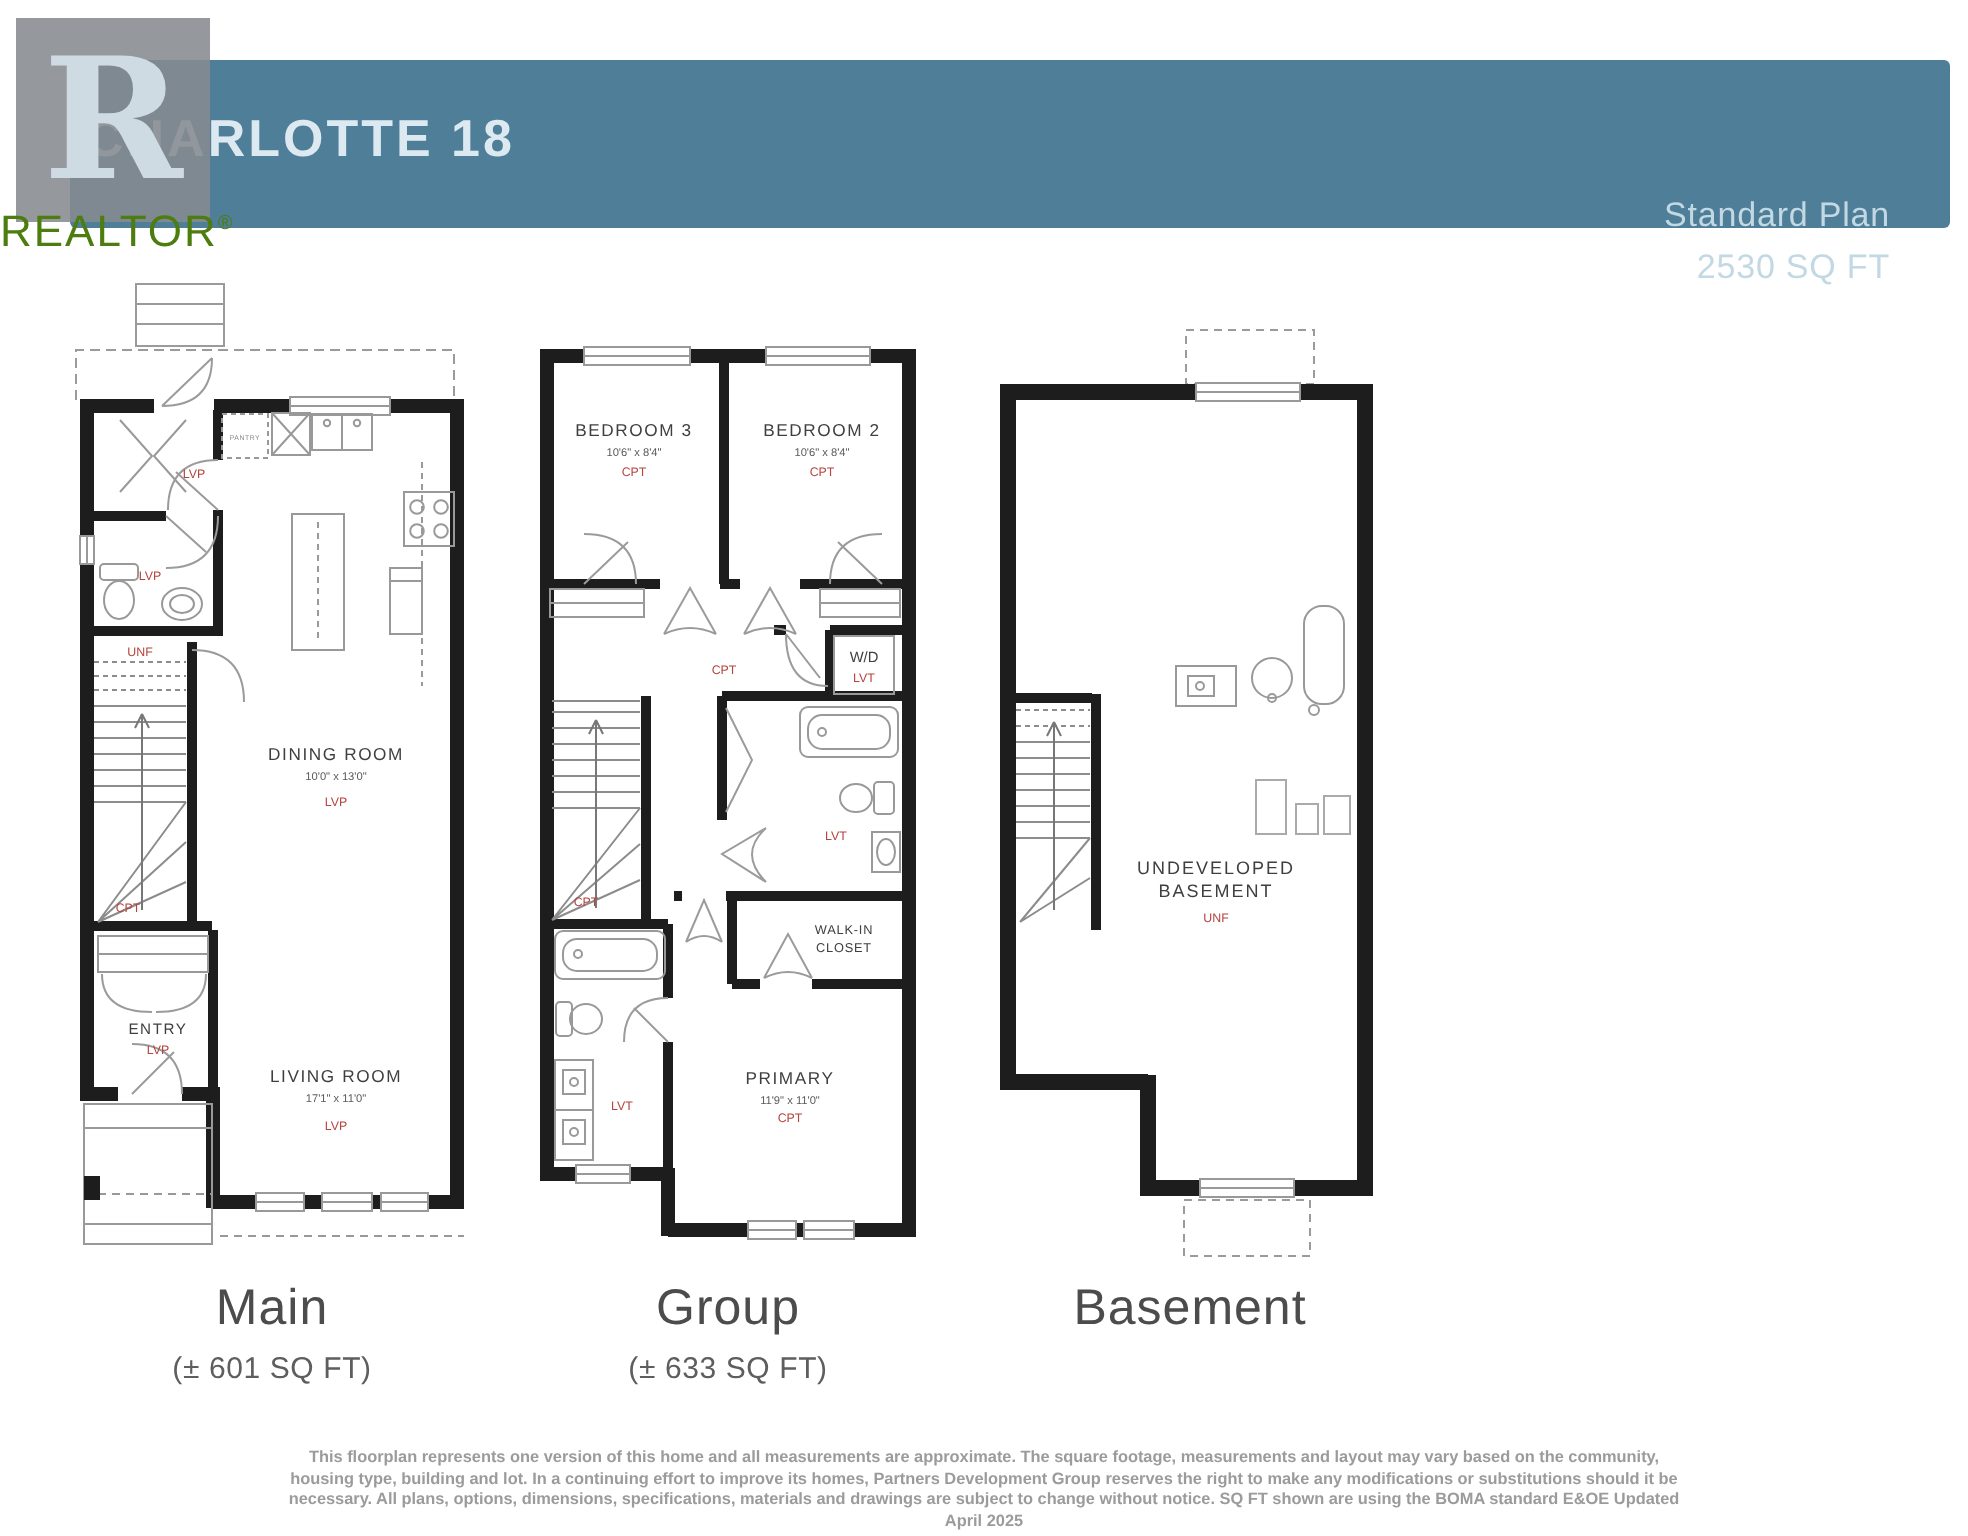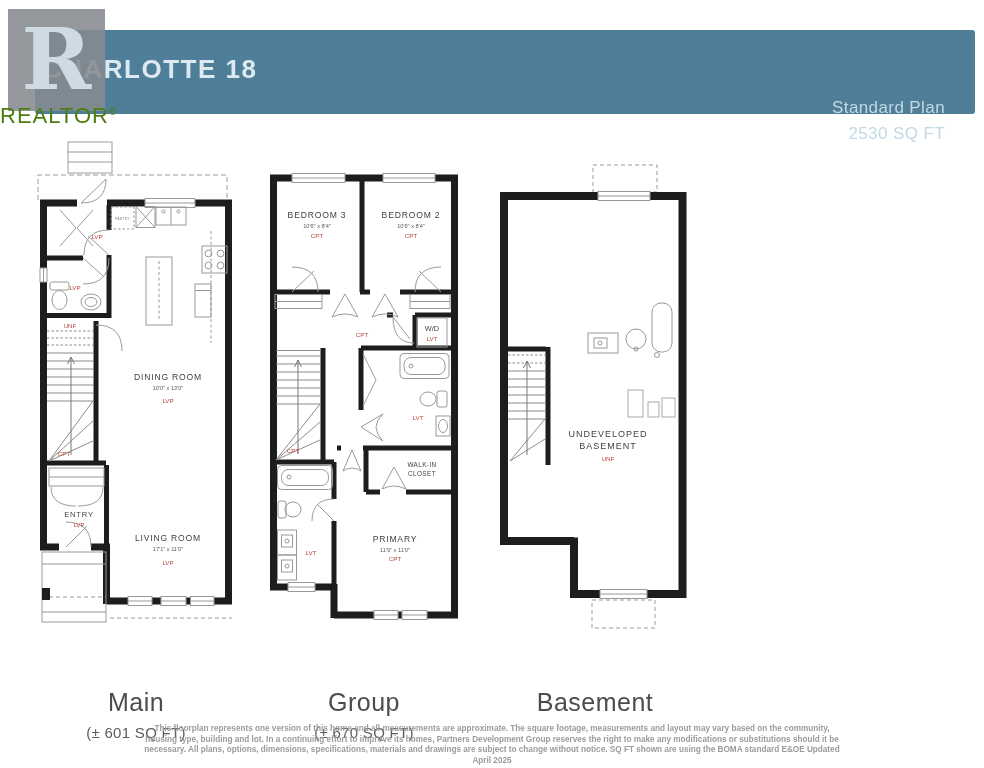--- a/index.html
+++ b/index.html
@@ -11,21 +11,21 @@
           letter-spacing:1.5px;color:#dce9f0;white-space:nowrap;}
   .banner-right{position:absolute;right:30px;top:17px;text-align:right;color:#c2d9e4;
           font-size:17px;line-height:26px;letter-spacing:.4px;margin-top:48px;}
   .logo-box{position:absolute;left:8px;top:9px;width:97px;height:102px;
           background:rgba(134,139,144,0.88);display:flex;align-items:center;justify-content:center;}
   .logo-r{font-family:"DejaVu Serif",serif;font-size:84px;font-weight:700;color:#cfdbe2;line-height:1;}
   .logo-text{position:absolute;left:0px;top:103px;width:130px;font-size:22px;letter-spacing:1px;
           color:#4d7c0f;}
   .logo-text sup{font-size:10px;}
   .plan{position:absolute;}
-  .cap{position:absolute;width:220px;text-align:center;margin-top:48px;}
+  .cap{position:absolute;width:220px;text-align:center;}
   .cap .cap-name{font-size:25px;color:#4c4c4c;letter-spacing:.5px;font-weight:500;}
   .cap .cap-sqft{font-size:15px;color:#5e5e5e;margin-top:7px;letter-spacing:.3px;}
   .disclaimer{position:absolute;left:142px;top:724px;width:700px;text-align:center;
           font-size:8.2px;line-height:1.3;color:#9b9b9b;font-weight:bold;}
   svg text{font-family:"Liberation Sans",sans-serif;}
 </style>
 </head>
 <body>
 
 <div class="page">
@@ -267,21 +267,21 @@
       <text x="118" y="298" font-size="6.2" fill="#b5453e">UNF</text>
     </g>
   </svg>
 
   <div class="cap" style="left:26px;top:640px">
     <div class="cap-name">Main</div>
     <div class="cap-sqft">(± 601 SQ FT)</div>
   </div>
   <div class="cap" style="left:254px;top:640px">
     <div class="cap-name">Group</div>
-    <div class="cap-sqft">(± 670 SQ FT)</div>
+    <div class="cap-sqft">(± 633 SQ FT)</div>
   </div>
   <div class="cap" style="left:485px;top:640px">
     <div class="cap-name">Basement</div>
   </div>
 
   <div class="disclaimer">This floorplan represents one version of this home and all measurements are approximate. The square footage, measurements and layout may vary based on the community, housing type, building and lot. In a continuing effort to improve its homes, Partners Development Group reserves the right to make any modifications or substitutions should it be necessary. All plans, options, dimensions, specifications, materials and drawings are subject to change without notice. SQ FT shown are using the BOMA standard E&amp;OE Updated April 2025</div>
 
 </div>
 
 </body></html>

